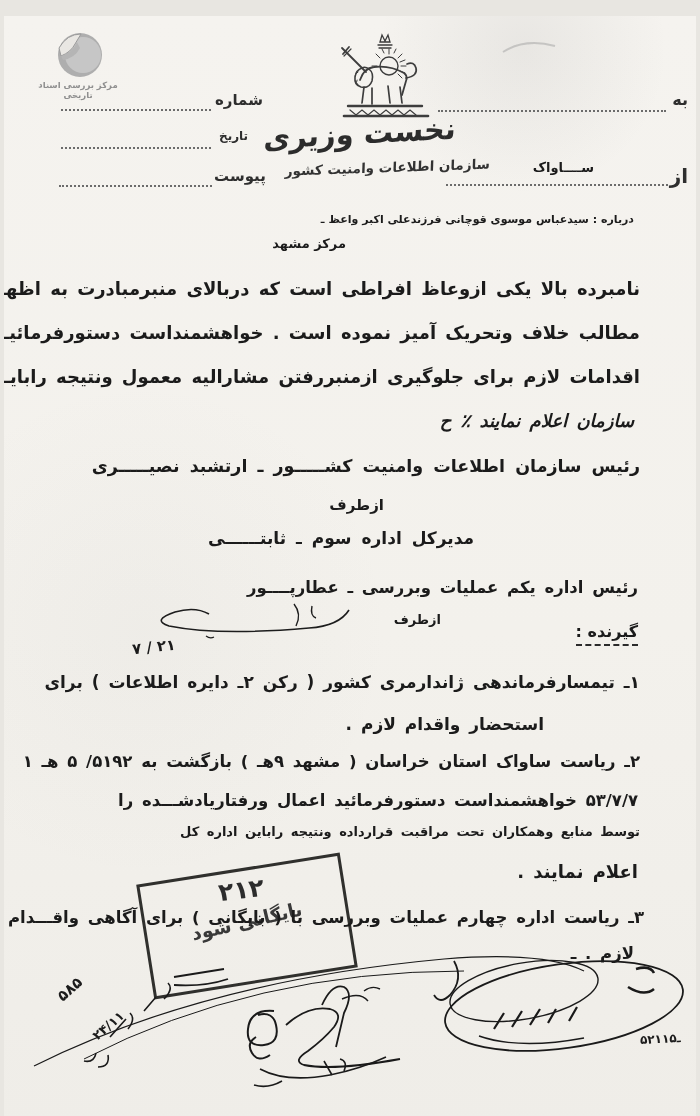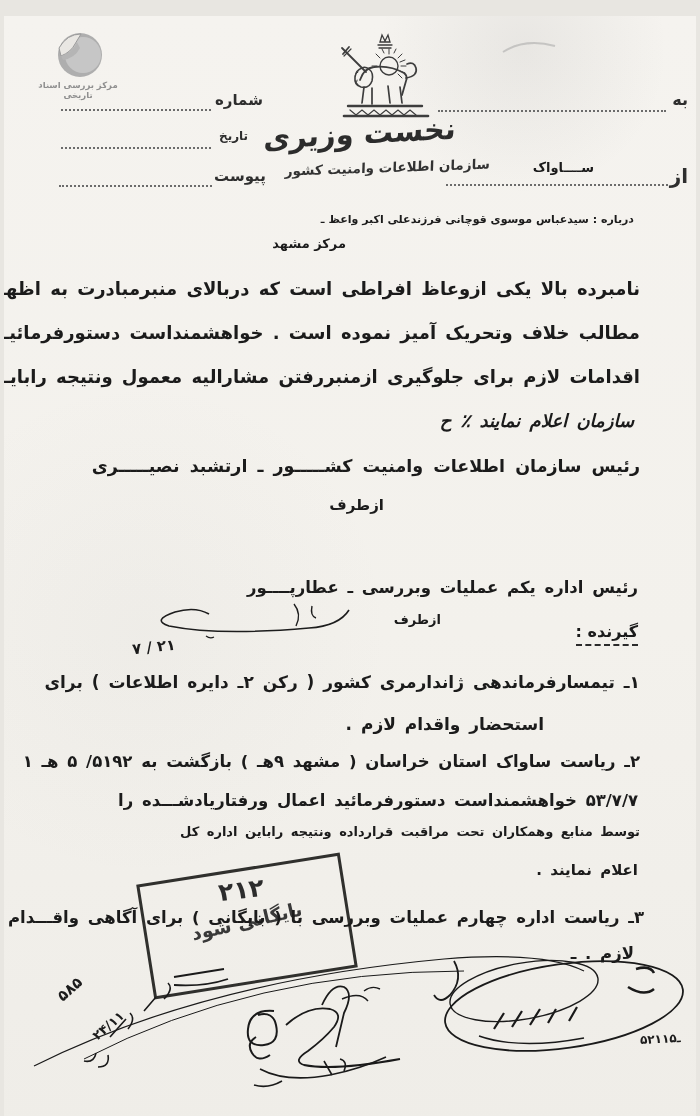--- a/index.html
+++ b/index.html
@@ -94,39 +94,40 @@
   <div class="abs hw z2" style="right:62px;top:197px;font-size:11px;">درباره : سیدعباس موسوی قوچانی فرزندعلی اکبر واعظ ـ</div>
   <div class="abs hw z2" style="right:350px;top:220px;font-size:13px;">مرکز مشهد</div>
 
   <div class="abs hw bodyline z2" style="right:56px;top:262px;">نامبرده بالا یکی ازوعاظ افراطی است که دربالای منبرمبادرت به اظهـــار</div>
   <div class="abs hw bodyline z2" style="right:56px;top:306px;">مطالب خلاف وتحریک آمیز نموده است . خواهشمنداست دستورفرمائیـــد</div>
   <div class="abs hw bodyline z2" style="right:56px;top:350px;">اقدامات لازم برای جلوگیری ازمنبررفتن مشارالیه معمول ونتیجه رابایـــــن</div>
   <div class="abs hw bodyline z2" style="right:62px;top:394px;font-style:italic;">سازمان اعلام نمایند ٪ ح</div>
 
   <div class="abs hw z2" style="right:56px;top:440px;font-size:17.5px;word-spacing:4px;">رئیس سازمان اطلاعات وامنیت کشـــــور ـ ارتشبد نصیـــــری</div>
   <div class="abs hw z2" style="right:312px;top:480px;font-size:15px;">ازطرف</div>
+  <div class="abs hw z2" style="right:222px;top:512px;font-size:17px;word-spacing:4px;">مدیرکل اداره سوم ـ ثابتــــــی</div>
   <div class="abs hw z2" style="right:58px;top:562px;font-size:16.5px;word-spacing:3px;">رئیس اداره یکم عملیات وبررسی ـ عطارپــــور</div>
   <div class="abs hw z2" style="right:255px;top:596px;font-size:13px;">ازطرف</div>
 
   <svg class="abs z3" style="left:140px;top:582px;" width="220" height="60" viewBox="0 0 220 60" fill="none" stroke="#1d1d1d">
     <path d="M205 12 q-10 16 -40 18 q-90 8 -140 -2 q-18 -6 6 -14 q20 -6 34 2" stroke-width="1.6"></path>
     <path d="M150 6 q8 10 2 22 M168 8 q-2 10 4 12" stroke-width="1.4"></path>
     <path d="M62 38 q4 3 8 1" stroke-width="1.2"></path>
   </svg>
   <div class="abs hw z3" style="left:128px;top:622px;font-size:15px;direction:ltr;transform:rotate(-6deg);">۷ / ۲۱</div>
 
   <div class="abs hw z2" style="right:58px;top:606px;font-size:16px;"><span class="recv">گیرنده :</span></div>
 
   <div class="abs hw bodyline z2" style="right:56px;top:656px;font-size:17px;">۱ـ تیمسارفرماندهی ژاندارمری کشور ( رکن ۲ـ دایره اطلاعات ) برای</div>
   <div class="abs hw bodyline z2" style="right:152px;top:698px;font-size:17px;">استحضار واقدام لازم .</div>
 
   <div class="abs hw bodyline z2" style="right:56px;top:736px;font-size:16.5px;">۲ـ ریاست ساواک استان خراسان ( مشهد ۹هـ ) بازگشت به ۵۱۹۲/ ۵ هـ ۱</div>
   <div class="abs hw bodyline z2" style="right:58px;top:775px;font-size:16.5px;">۵۳/۷/۷ خواهشمنداست دستورفرمائید اعمال ورفتاریادشـــده را</div>
   <div class="abs hw bodyline z2" style="right:56px;top:808px;font-size:13px;">توسط منابع وهمکاران تحت مراقبت قرارداده ونتیجه راباین اداره کل</div>
-  <div class="abs hw bodyline z2" style="right:58px;top:845px;font-size:15px;">اعلام نمایند .</div>
+  <div class="abs hw bodyline z2" style="right:58px;top:845px;font-size:18px;">اعلام نمایند .</div>
 
   <div class="abs hw bodyline z2" style="right:52px;top:892px;font-size:16.5px;">۳ـ ریاست اداره چهارم عملیات وبررسی با ( بایگانی ) برای آگاهی واقـــدام</div>
   <div class="abs hw bodyline z2" style="right:62px;top:928px;font-size:16.5px;">لازم . ـ</div>
 
   <div class="abs stamp" style="left:140px;top:852px;width:200px;height:110px;">
     <div class="num">۲۱۲</div>
     <div class="txt">بایگانی شود</div>
   </div>
 
   <svg class="abs z3" style="left:20px;top:925px;" width="675" height="175" viewBox="0 0 675 175" fill="none" stroke="#1a1a1a">

